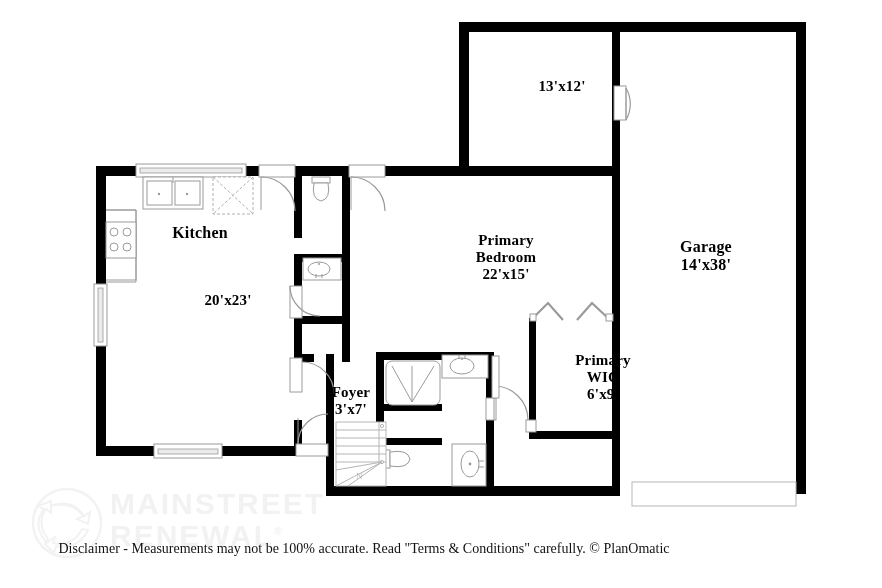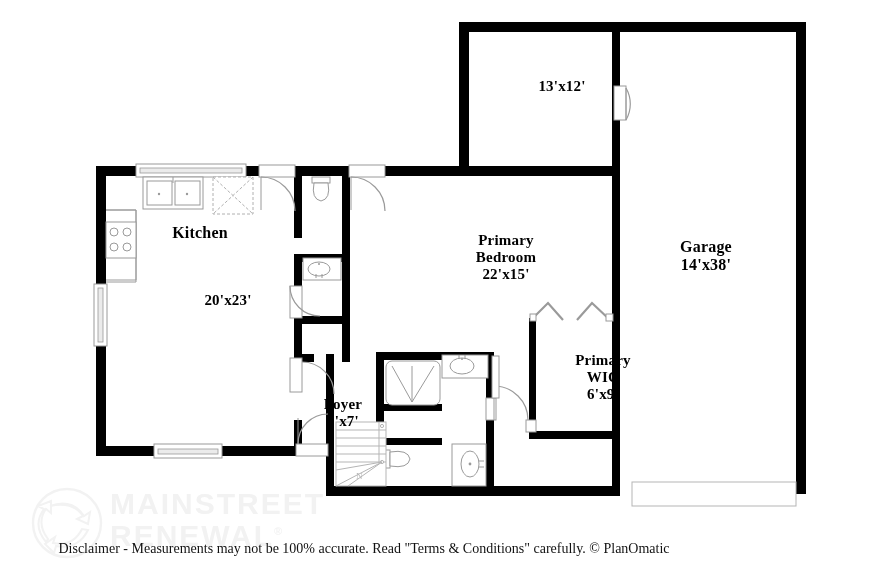--- a/index.html
+++ b/index.html
@@ -303,21 +303,21 @@
   <div class="room-label rl-md" style="left:420px; top:232px; width:116px;">Primary
 Bedroom
 22'x15'</div>
 
   <div class="room-label rl-md" style="left:520px; top:352px; width:110px;">Primary
 WIC
 6'x9'</div>
 
   <div class="room-label rl-md" style="left:512px; top:448px; width:112px;margin-top:35px;">10'x5'</div>
 
-  <div class="room-label rl-md" style="left:272px; top:384px; width:86px;margin-top:12px;">Foyer
+  <div class="room-label rl-md" style="left:280px; top:384px; width:86px;">Foyer
 3'x7'</div>
 
   <div id="watermark">
     <svg width="90" height="74" viewBox="0 0 90 74">
       <circle cx="45" cy="37" r="34" fill="none" stroke="#f2f2f2" stroke-width="2.4"></circle>
       <path d="M 28 20 q 22 -8 34 10 l 6 -4 l -2 12 l -11 -5 l 6 -3 q -10 -15 -33 -10 Z" fill="none" stroke="#f2f2f2" stroke-width="2"></path>
       <path d="M 66 44 q -10 20 -32 16 l -2 7 l -9 -9 l 10 -7 l -2 6 q 20 4 29 -14 Z" fill="none" stroke="#f2f2f2" stroke-width="2"></path>
       <path d="M 24 56 q -14 -17 -2 -33 l -6 -3 l 13 -5 l 0 12 l -5 -4 q -10 14 2 30 Z" fill="none" stroke="#f2f2f2" stroke-width="2"></path>
     </svg>
     <div class="wm-text"><span>MAINSTREET</span><br><span>RENEWAL</span><span class="wm-reg">®</span></div>

